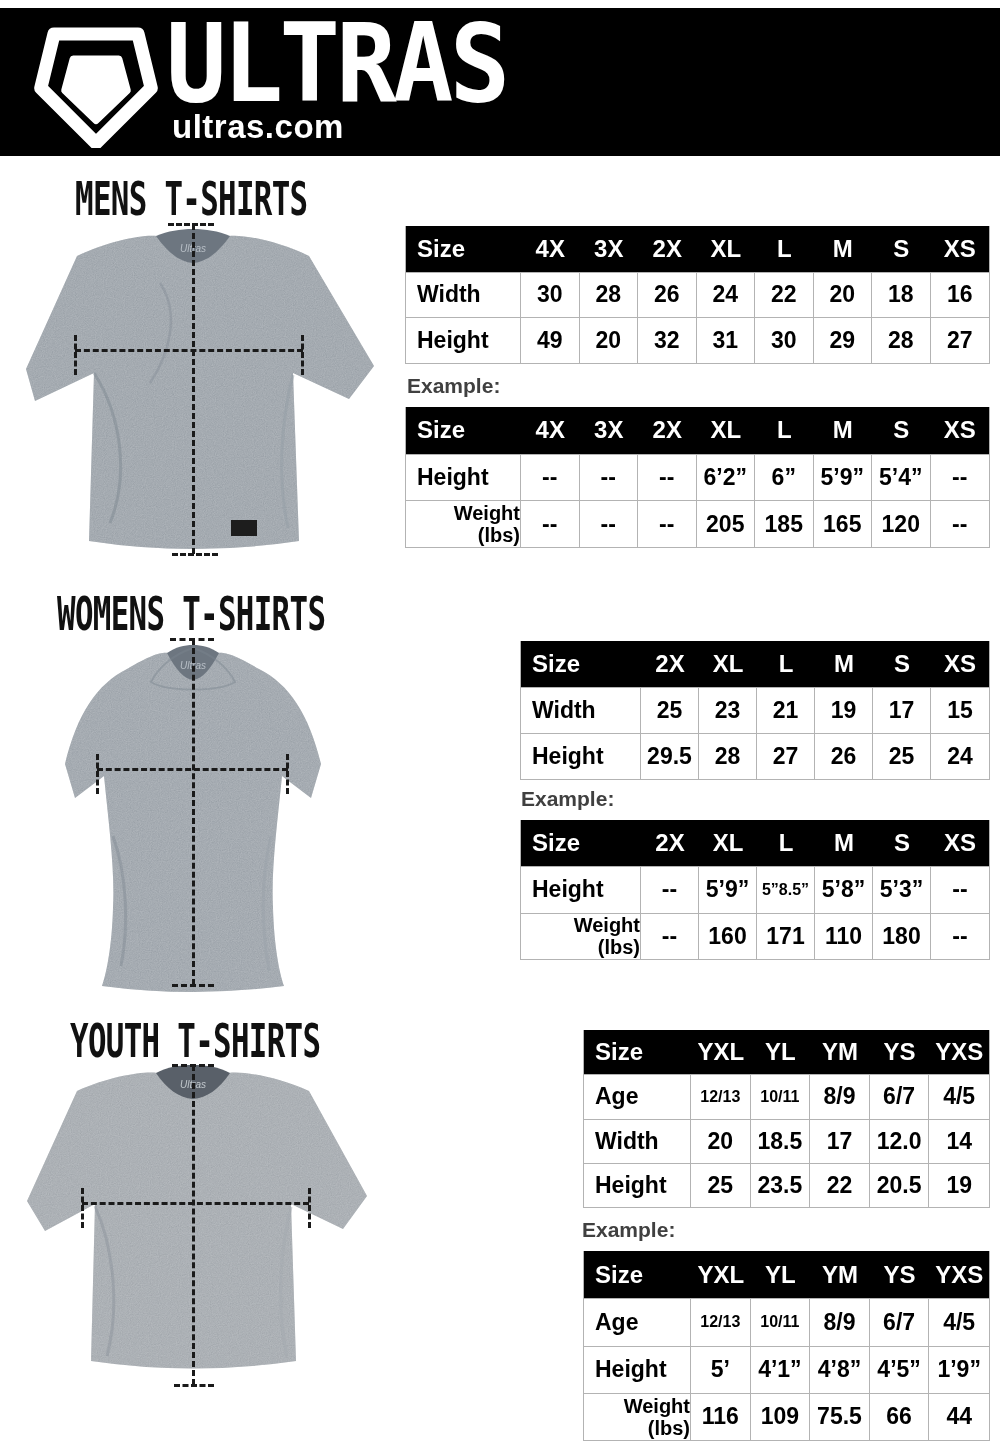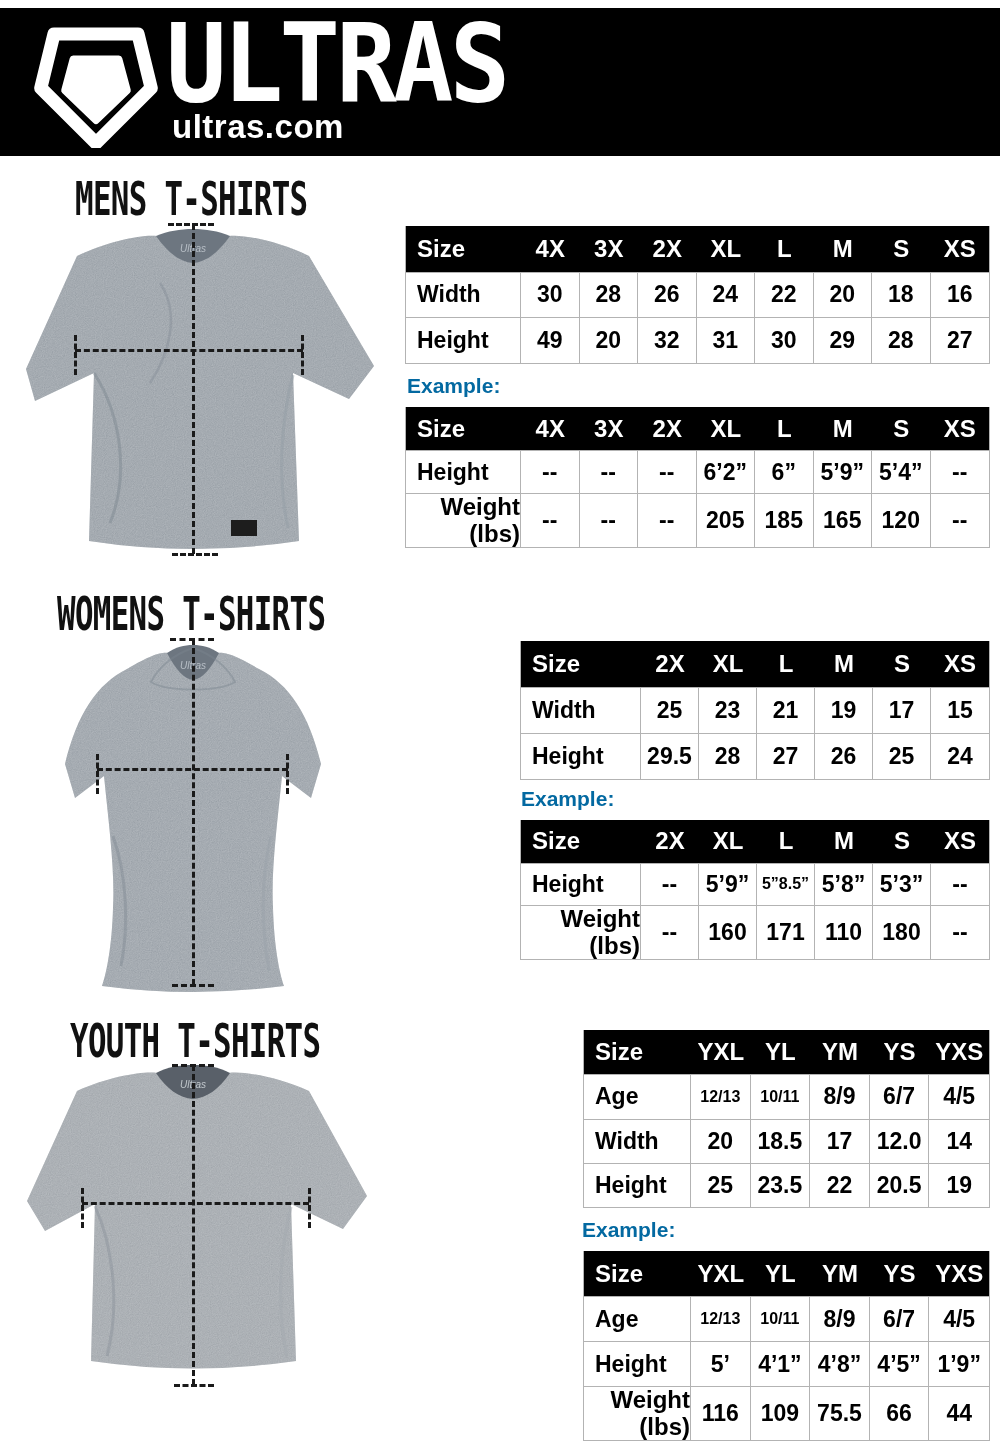--- a/index.html
+++ b/index.html
@@ -14,33 +14,33 @@
          font-weight:bold;font-size:108px;line-height:1.0;letter-spacing:-4px;
          transform:scaleX(0.93);transform-origin:left top;white-space:nowrap;}
   .domain{position:absolute;left:172px;top:100px;color:#fff;font-weight:bold;
           font-size:33px;letter-spacing:0.5px;white-space:nowrap;}
 
   
   .sec-title{position:absolute;color:#111;
       font-family:"DejaVu Sans Mono","Liberation Sans",monospace;font-weight:bold;
       font-size:46px;line-height:1;letter-spacing:-1px;
       transform:scaleX(0.67);transform-origin:left top;white-space:nowrap;}
-  .ex-label{position:absolute;color:#0369a1;font-weight:bold;font-size:21px;}
+  .ex-label{position:absolute;color:#404040;font-weight:bold;font-size:21px;}
 
   
   .tbl{position:absolute;display:grid;background:#fff;border:1px solid #b3b3b3;border-top:none;
        grid-auto-rows:1fr;box-sizing:border-box;}
   .cell{display:flex;align-items:center;justify-content:center;box-sizing:border-box;
         font-weight:bold;color:#000;font-size:23px;}
   .cell.head{background:#000;color:#fff;font-size:24px;}
   .cell.first{justify-content:flex-start;padding-left:11px;text-align:right;}
   .cell.body{border-right:1px solid #b3b3b3;border-top:1px solid #b3b3b3;}
   .cell.body.lastcol{border-right:none;}
   .cell.small{font-size:16px;}
-  .cell.twoline{font-size:24px;line-height:1.1;}
+  .cell.twoline{font-size:20px;line-height:1.1;}
 
   
   .vline{position:absolute;width:0;border-left:3px dashed #1a1a1a;}
   .hline{position:absolute;height:0;border-top:3px dashed #1a1a1a;}
 
   .shirt{position:absolute;}
 </style>
 </head>
 <body>
 

